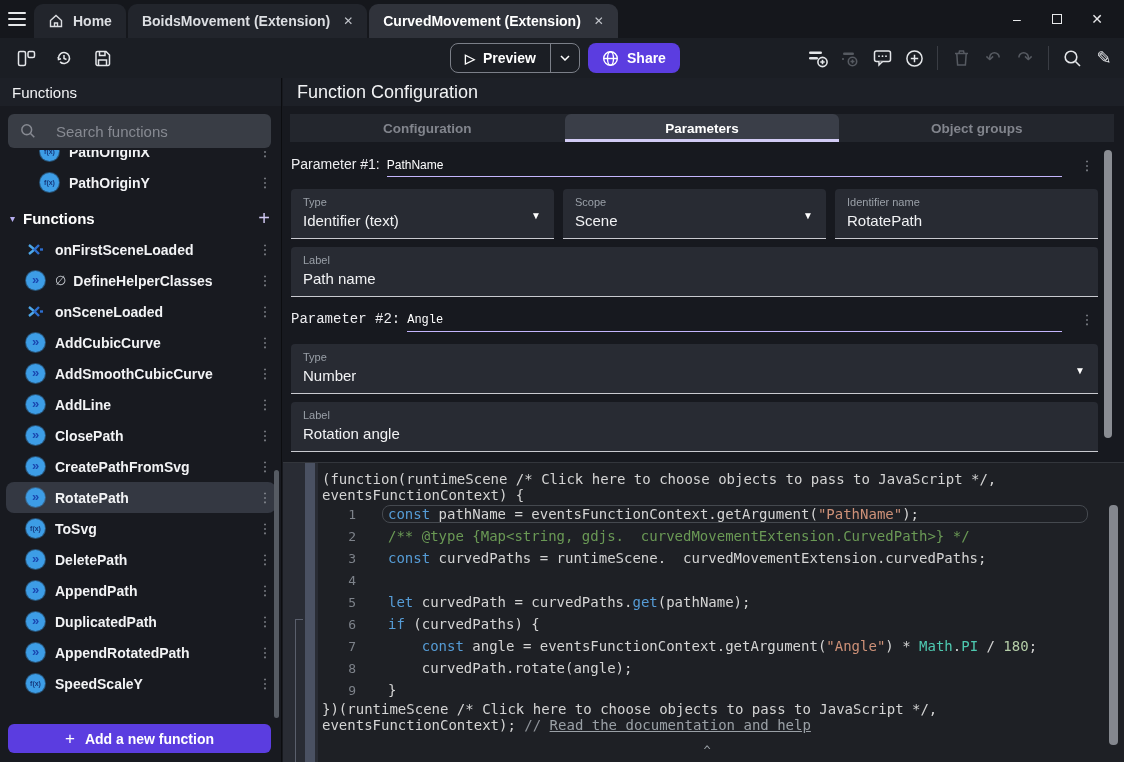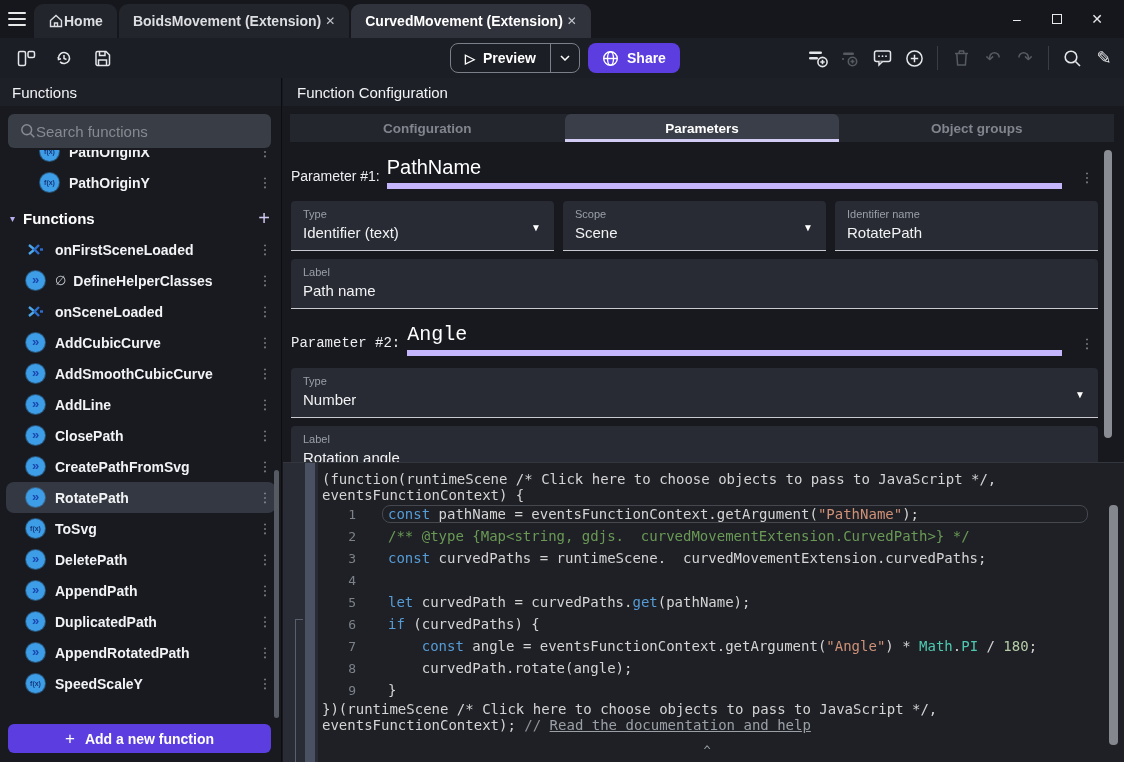--- a/index.html
+++ b/index.html
@@ -4,21 +4,21 @@
 <style>
   * { margin:0; padding:0; box-sizing:border-box; }
   html,body { background:#0e0f13; }
   body { font-family:"Liberation Sans", sans-serif; }
   #app { position:relative; width:1124px; height:762px; background:#17191f; overflow:hidden; }
 
   
   .titlebar { position:absolute; left:0; top:0; width:1124px; height:38px; background:#15171c; display:flex; align-items:flex-end; }
   .hamburger { width:34px; height:38px; display:flex; flex-direction:column; justify-content:center; align-items:center; gap:4px; cursor:pointer; }
   .hamburger i { display:block; width:18px; height:2px; background:#e6e8ea; border-radius:1px; }
-  .tab { height:34px; display:flex; align-items:center; padding:0 14px; background:#22252c; color:#dcdee2; font-size:14px; font-weight:600; border-radius:9px 9px 0 0; margin-right:2px; }
+  .tab { height:34px; display:flex; align-items:center; gap:9px; padding:0 14px; background:#22252c; color:#dcdee2; font-size:14px; font-weight:600; border-radius:9px 9px 0 0; margin-right:2px; }
   .tab.active { background:#30333b; color:#ffffff; }
   .tab .tclose { color:#c3c6cc; font-size:12px; font-weight:400; margin-left:4px; cursor:pointer; }
   .win-controls { position:absolute; right:0; top:0; height:38px; display:flex; align-items:center; gap:26px; padding-right:20px; color:#e8e9eb; }
   .win-controls .wc { font-size:14px; width:14px; text-align:center; cursor:pointer; }
   .wc-sq { width:10px; height:10px; border:1.5px solid #e8e9eb; display:inline-block; }
 
   
   .toolbar { position:absolute; left:0; top:38px; width:1124px; height:40px; background:#1b1e24; display:flex; align-items:center; }
   .tb-left { display:flex; align-items:center; gap:10px; padding-left:12px; }
   .icon-btn { width:28px; height:28px; display:flex; align-items:center; justify-content:center; color:#e4e6e9; cursor:pointer; }
@@ -30,21 +30,21 @@
   .bp-play { font-size:13px; }
   .bp-split { width:1px; background:#7b7f88; }
   .bp-caret { width:28px; display:flex; align-items:center; justify-content:center; }
   .btn-share { position:absolute; left:588px; top:5px; height:30px; display:flex; align-items:center; gap:8px; padding:0 14px; background:#5b3de0; border-radius:8px; color:#fff; font-size:14px; font-weight:700; cursor:pointer; }
   .tb-right { position:absolute; right:6px; top:0; height:40px; display:flex; align-items:center; gap:4px; }
   .tb-sep { width:1px; height:24px; background:#3a3d44; margin:0 5px; }
 
   
   .sidebar { position:absolute; left:0; top:78px; width:282px; height:684px; background:#181a20; border-right:1px solid #0c0d10; }
   .sb-header { height:28px; background:#1d2027; display:flex; align-items:center; padding-left:12px; color:#f2f3f5; font-size:15px; }
-  .search-box { position:absolute; left:8px; top:36px; width:263px; height:34px; background:#393d45; border-radius:6px; display:flex; align-items:center; gap:0; padding:2px 12px; }
+  .search-box { position:absolute; left:8px; top:36px; width:263px; height:34px; background:#393d45; border-radius:6px; display:flex; align-items:center; gap:20px; padding:2px 12px; }
   .search-box input { background:transparent; border:none; outline:none; color:#e8e9eb; font-size:15px; width:200px; font-family:"Liberation Sans", sans-serif; }
   .search-box input::placeholder { color:#878a92; }
   .sb-scroll { position:absolute; left:0; top:72px; width:282px; height:574px; overflow:hidden; }
   .sb-inner { margin-top:-14px; }
   .fn-item { height:31px; display:flex; align-items:center; margin:0 6px; padding-left:20px; border-radius:8px; cursor:pointer; }
   .fn-item.indent { padding-left:34px; }
   .fn-item.selected { background:#343842; }
   .fn-item .lbl { color:#f2f3f5; font-size:14px; font-weight:600; margin-left:10px; flex:1; white-space:nowrap; }
   .fn-item .prefix { color:#c9cdd3; font-size:13px; margin-left:10px; }
   .fn-item .prefix + .lbl { margin-left:7px; }
@@ -56,30 +56,30 @@
   .section-head { height:32px; display:flex; align-items:center; padding:0 12px 0 10px; margin-top:4px; }
   .section-head .tri { color:#b7aef0; font-size:10px; cursor:pointer; }
   .section-head .slbl { color:#ffffff; font-size:15px; font-weight:700; margin-left:8px; flex:1; }
   .section-head .plus { color:#cfc8f2; font-size:20px; font-weight:400; cursor:pointer; }
   .add-fn-btn { position:absolute; left:8px; bottom:9px; width:263px; height:29px; background:#5b3de0; border-radius:6px; display:flex; align-items:center; justify-content:center; gap:10px; color:#fff; font-size:14px; font-weight:700; cursor:pointer; }
   .add-fn-btn .ap { font-size:17px; font-weight:400; }
   .sb-scrollbar { position:absolute; right:2px; top:392px; width:5px; height:248px; background:#565b63; border-radius:3px; }
 
   
   .main { position:absolute; left:283px; top:78px; width:841px; height:684px; background:#17191f; }
-  .main-header { height:28px; background:#1d2027; display:flex; align-items:center; padding-left:14px; color:#f2f3f5; font-size:15px; }
+  .main-header { height:28px; background:#1d2027; display:flex; align-items:center; padding-left:14px; color:#f2f3f5; font-size:18px; }
   .tabs3 { position:absolute; left:7px; top:36px; width:824px; height:28px; display:flex; background:#23262d; }
   .tab3 { flex:1; display:flex; align-items:center; justify-content:center; color:#82858d; font-size:13.5px; font-weight:700; cursor:pointer; position:relative; }
   .tab3.active { background:#3a3e48; color:#ffffff; border-radius:6px 6px 0 0; }
   .tab3.active::after { content:""; position:absolute; left:0; right:0; bottom:0; height:3px; background:#d2cbf4; }
 
   .params { position:absolute; left:0; top:64px; width:841px; height:320px; overflow:hidden; padding:14px 26px 0 8px; }
   .param-head { display:flex; align-items:flex-end; margin-bottom:12px; }
   .param-head .ptitle { color:#ededf0; font-size:14px; padding-bottom:5px; }
-  .param-head .pname { flex:1; color:#ffffff; font-size:20px; margin-left:7px; border-bottom:6px solid #c4b5fd; padding-bottom:4px; }
+  .param-head .pname { flex:1; color:#ffffff; font-size:12px; margin-left:7px; border-bottom:1px solid #c4b5fd; padding-bottom:4px; }
   .param-head .kebab { margin-left:14px; padding-bottom:4px; }
   .field-row { display:flex; gap:9px; margin-bottom:8px; }
   .field { position:relative; flex:1; height:50px; background:#282b33; border-radius:4px 4px 0 0; border-bottom:1px solid #c9cad0; padding:7px 12px 0; }
   .flabel { font-size:11px; color:#9aa0a8; }
   .fvalue { font-size:15px; color:#f1f2f4; font-weight:500; margin-top:4px; white-space:nowrap; }
   .fdrop { position:absolute; right:13px; top:21px; color:#ffffff; font-size:10px; }
   .p2 { margin-top:14px;font-family:Liberation Mono, monospace; }
 
   .params-scrollbar { position:absolute; right:12px; top:72px; width:8px; height:288px; background:#8a8d93; border-radius:4px; }
 

